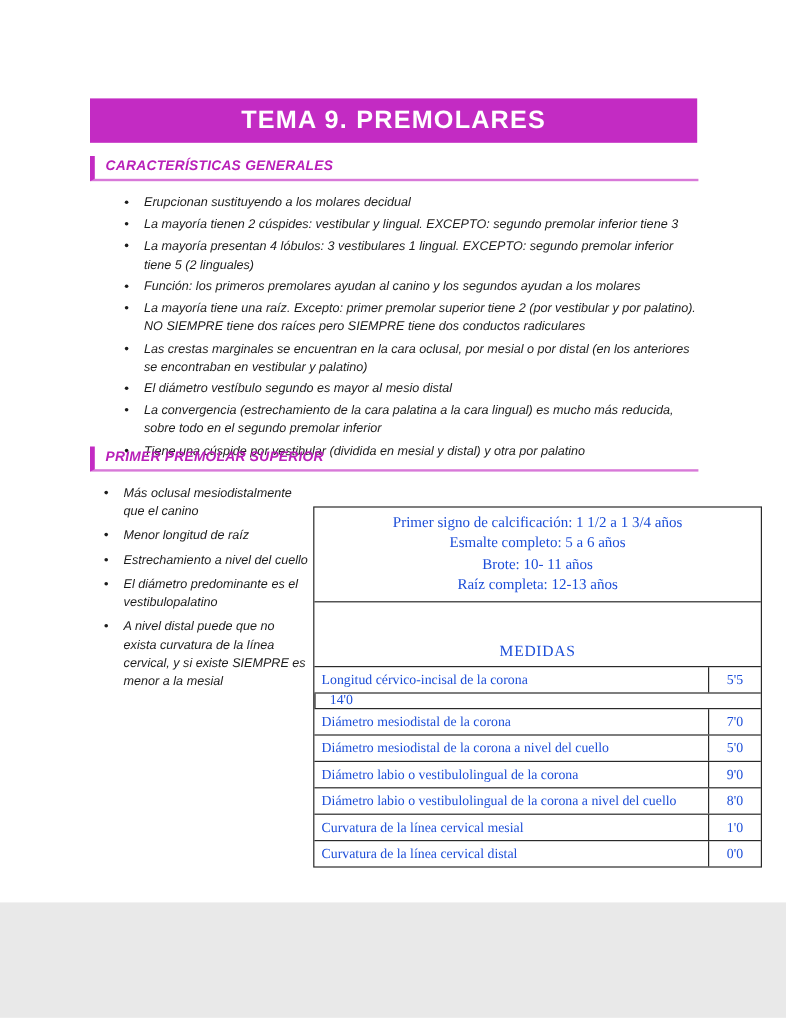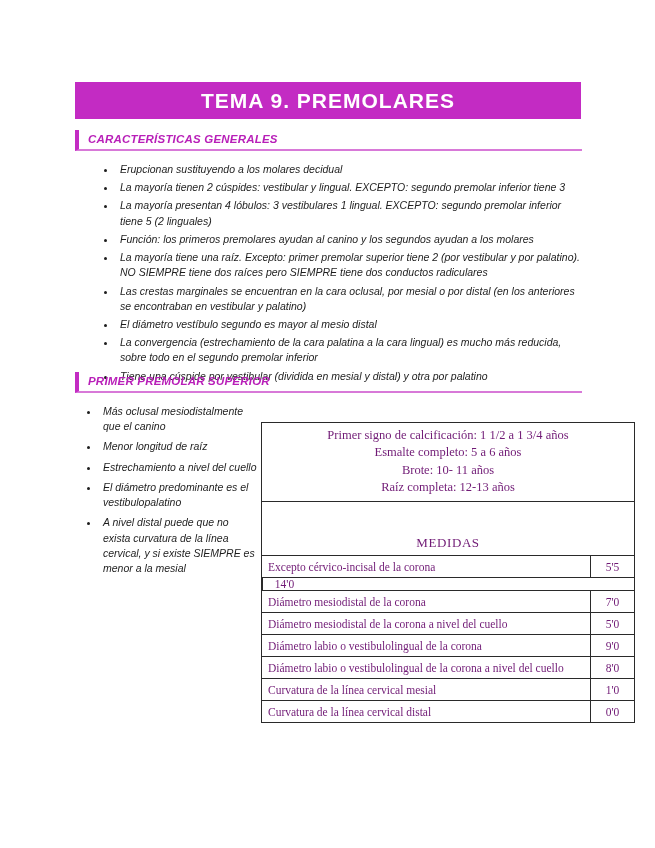--- a/index.html
+++ b/index.html
@@ -4,21 +4,21 @@
 <style>
   * { margin:0; padding:0; box-sizing:border-box; }
   html,body { background:#e9e9e9; }
   body {
     width:655px; height:848px;
     font-family:"Liberation Sans", sans-serif;
     position:relative;
   }
   .page {
     position:absolute; left:0; top:0;
-    width:655px; height:848px;
+    width:655px; height:752px;
     background:#ffffff;
     overflow:hidden;
     text-decoration:underline;
   }
   
   .banner {
     position:absolute; left:75px; top:82px;
     width:506px; height:37px;
     background:var(--accent, #c32bc3);
     display:flex; align-items:center; justify-content:center;
@@ -63,21 +63,21 @@
     padding-left:15px;
   }
   .two-col ul.bullets li { margin-bottom:5px; }
   
   .measure-table {
     margin-top:29px;
     margin-left:4px;
     width:379px;
     border:1.2px solid #2a2a2a;
     font-family:"Liberation Serif", serif;
-    color:#701a75;
+    color:#1d4ed8;
     background:#fff;
   }
   .table-info {
     border-bottom:1.2px solid #2a2a2a;
     padding:4px 2px 5px;
     text-align:center;
   }
   .info-line { font-size:12.5px; line-height:1.38; }
   .table-title {
     text-align:center;
@@ -164,21 +164,21 @@
             <div class="info-line">Esmalte completo: 5 a 6 años</div>
 
             <div class="info-line">Brote: 10- 11 años</div>
 
             <div class="info-line">Raíz completa: 12-13 años</div>
           </div>
         <div class="table-title">MEDIDAS</div>
         <div class="measure-rows">
 
             <div class="measure-row">
-              <div class="m-label">Excepto cérvico-incisal de la corona</div>
+              <div class="m-label">Longitud cérvico-incisal de la corona</div>
               <div class="m-value">5'5</div>
             </div>
 
             <div class="measure-row">
               <div class="m-value">14'0</div>
             </div>
 
             <div class="measure-row">
               <div class="m-label">Diámetro mesiodistal de la corona</div>
               <div class="m-value">7'0</div>

